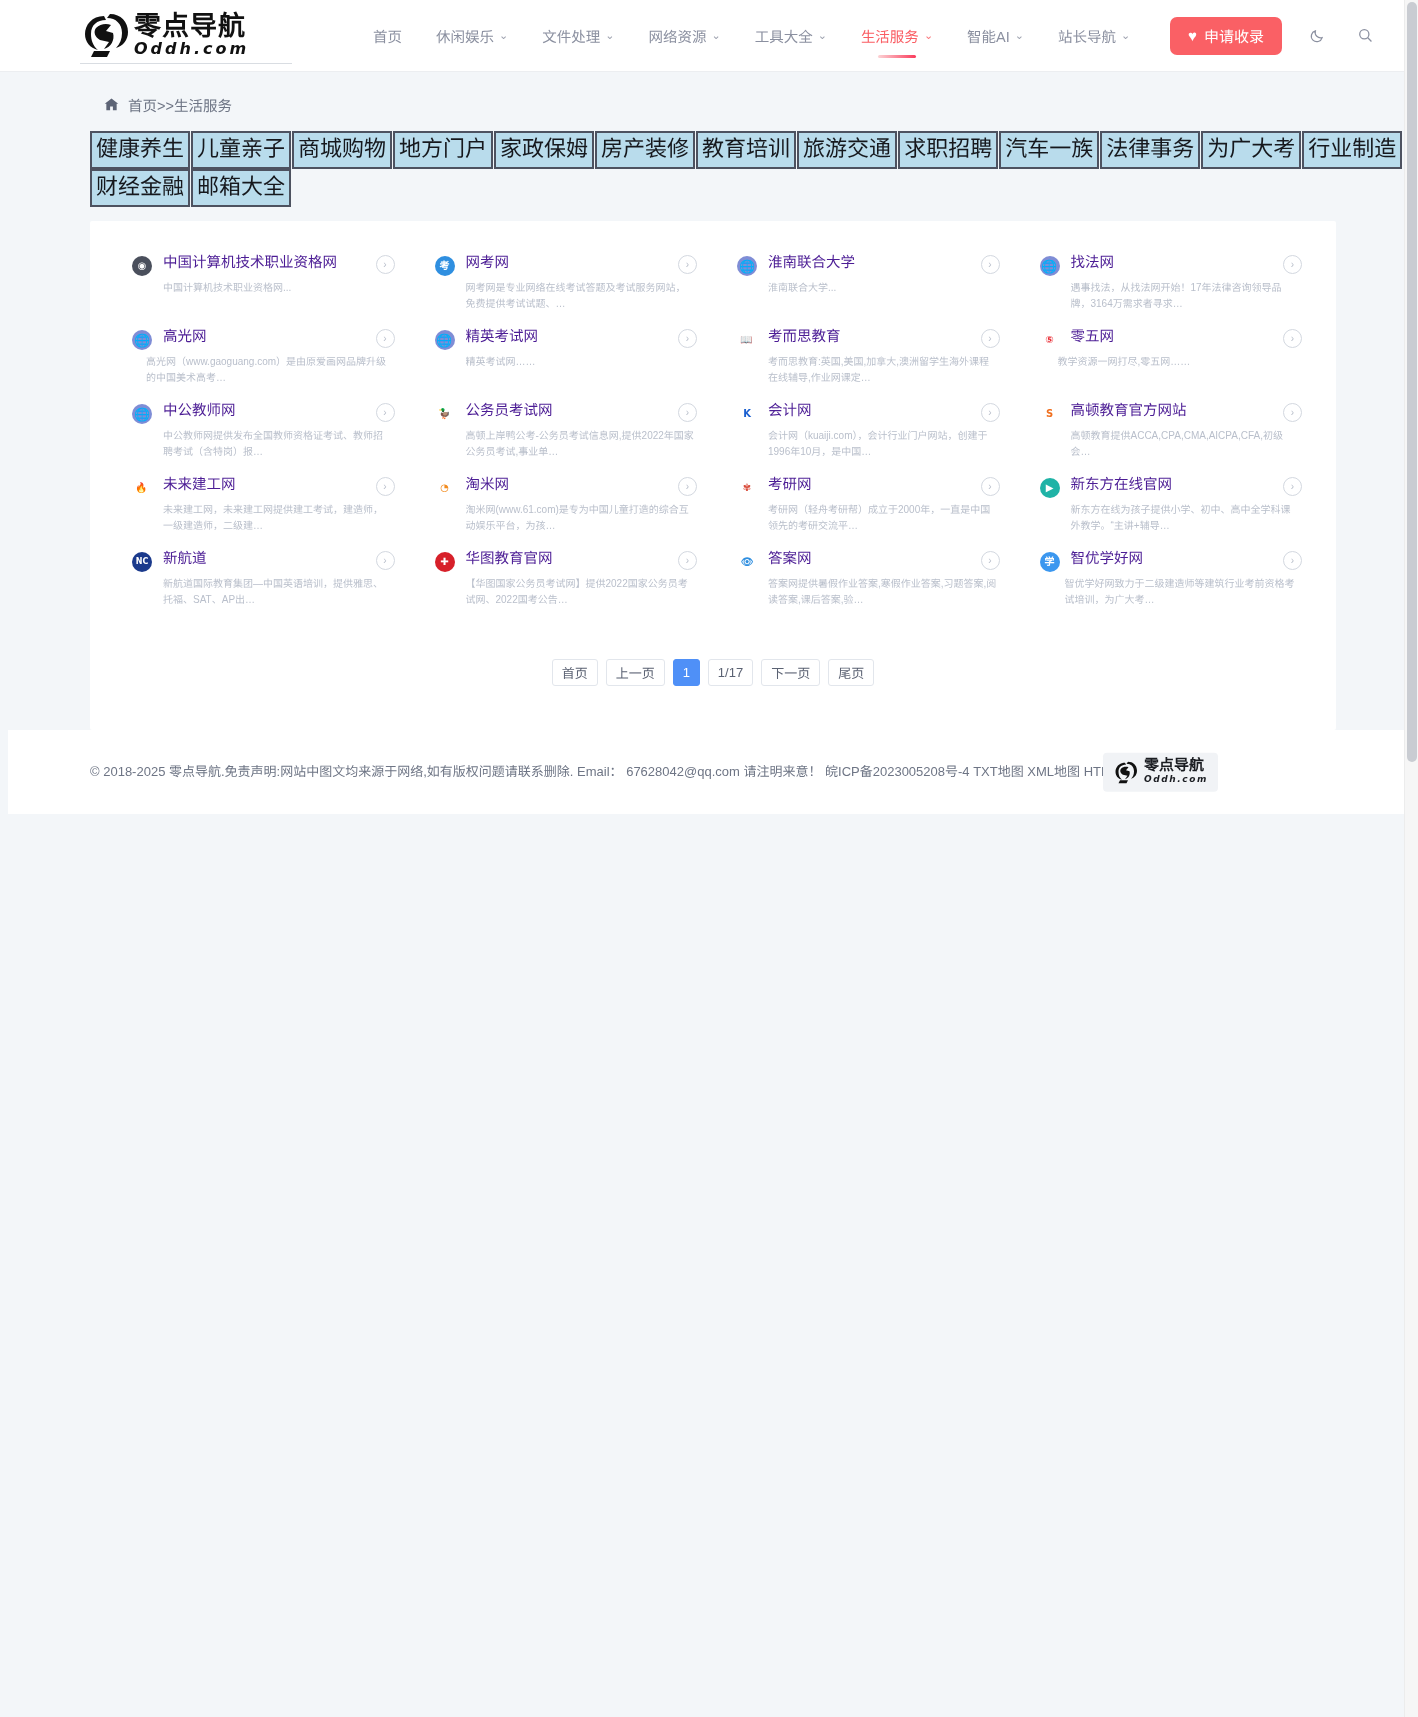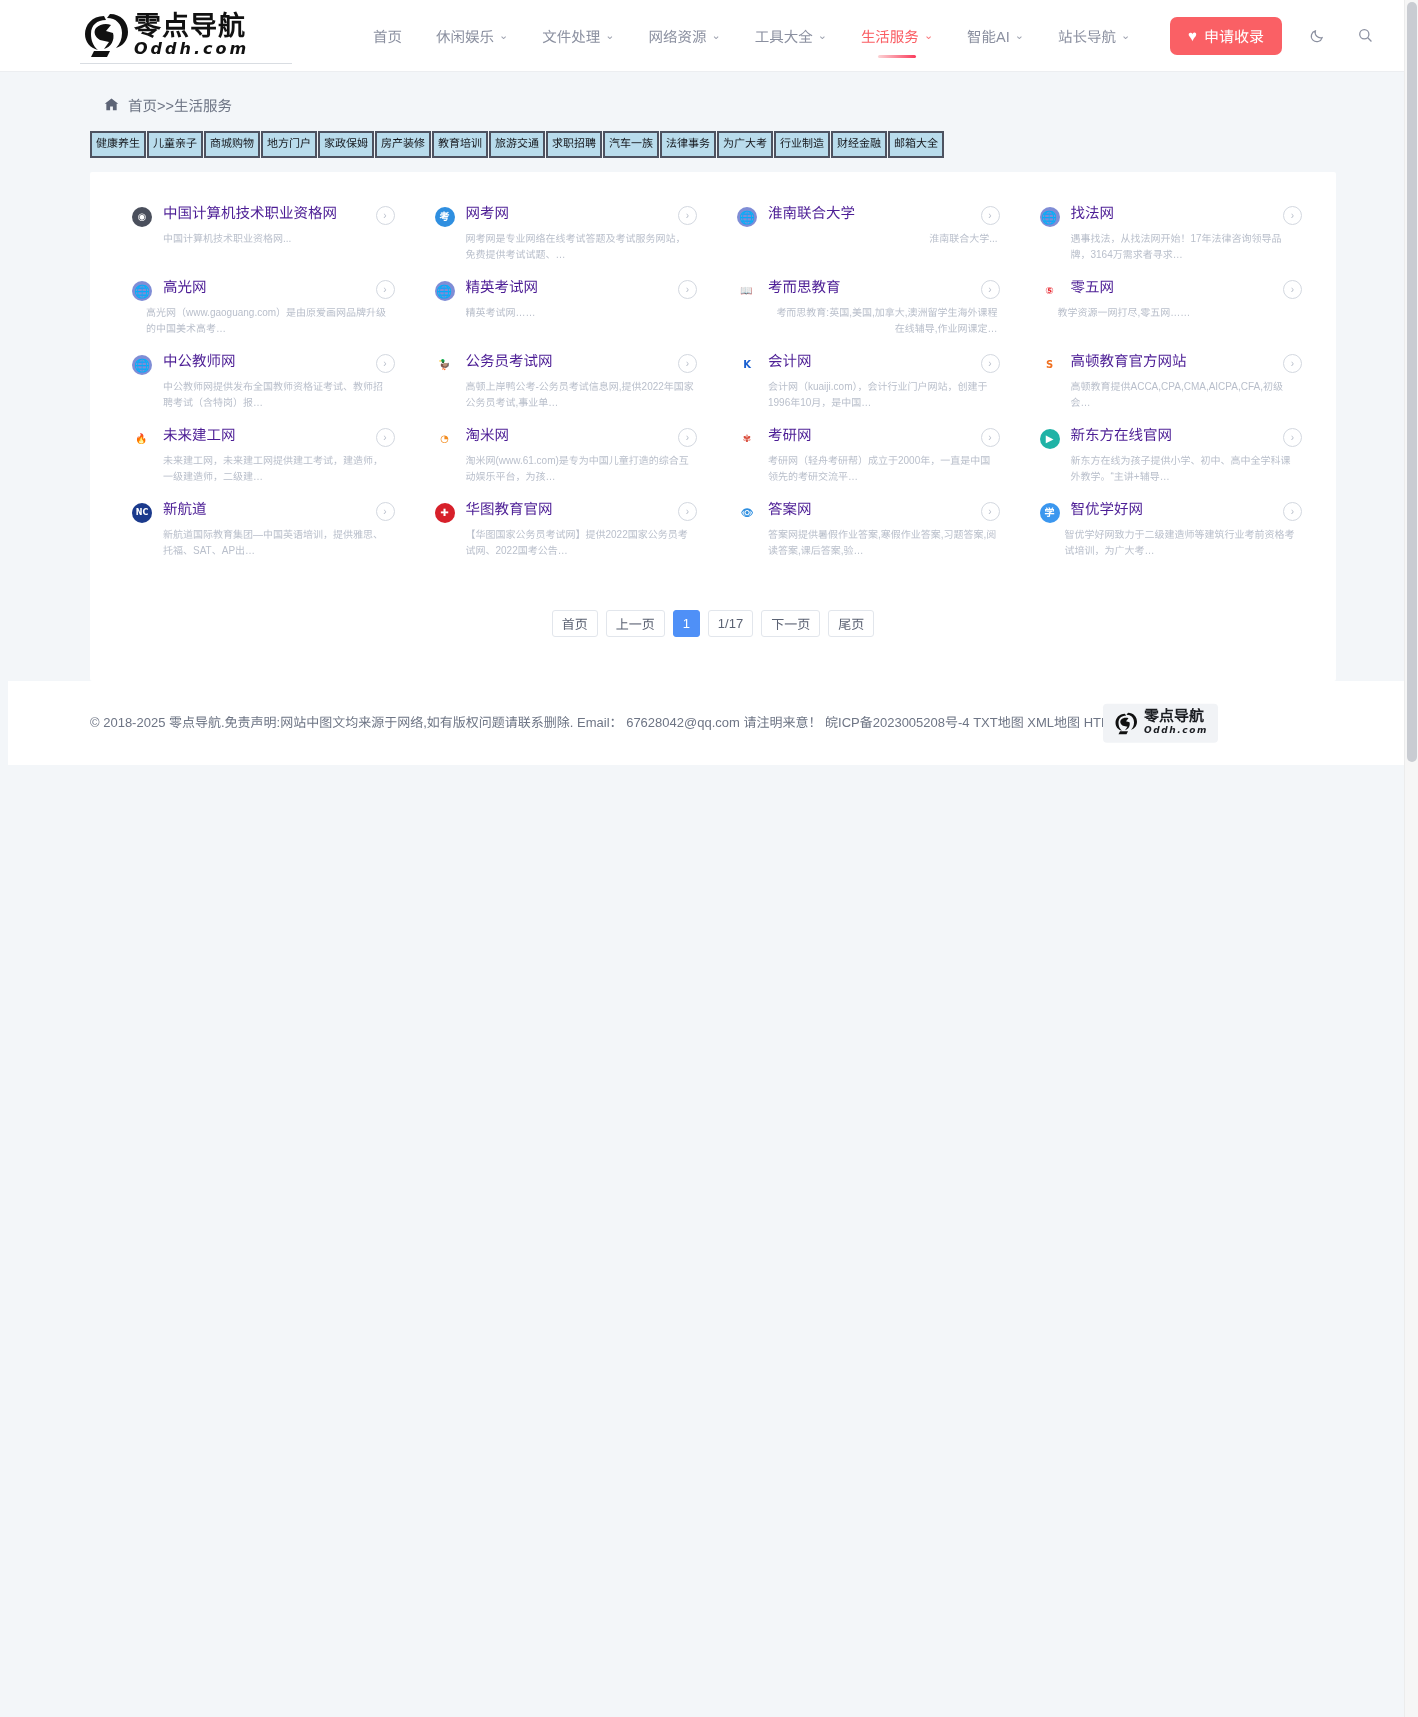--- a/index.html
+++ b/index.html
@@ -130,21 +130,21 @@
   .tag-row {
     display: flex;
     flex-wrap: wrap;
     gap: 0px;
     padding: 16px 0 0 82px;
   }
   .tag {
     border: 2px solid #4d5260;
     background: #b9dcec;
     color: #16181d;
-    font-size: 11px;
+    font-size: 22px;
     line-height: 1;
     padding: 5px 4px 7px 4px;
     margin-right: 1px;
     cursor: pointer;
     white-space: nowrap;
     font-family: "DejaVu Sans", sans-serif;
   }
 
   
   .panel {
@@ -424,21 +424,21 @@
             <div class="card-arrow">›</div>
           </div>
           <div class="card">
             <div style="display: flex; flex-direction: column; width: 100%;">
               <div style="display: flex; align-items: flex-start;">
                 <div class="card-ico" style="background: rgb(127, 141, 214); color: rgb(255, 255, 255); font-size: 13px;">🌐</div>
                 <div class="card-body">
                   <div class="card-title">淮南联合大学</div>
                 </div>
               </div>
-              <div class="card-desc" style="margin-left: 31px; text-align: right;">淮南联合大学...</div>
+              <div class="card-desc" style="margin-left: 31px;">淮南联合大学...</div>
             </div>
             <div class="card-arrow">›</div>
           </div>
           <div class="card">
             <div style="display: flex; flex-direction: column; width: 100%;">
               <div style="display: flex; align-items: flex-start;">
                 <div class="card-ico" style="background: rgb(127, 141, 214); color: rgb(255, 255, 255); font-size: 13px;">🌐</div>
                 <div class="card-body">
                   <div class="card-title">找法网</div>
                 </div>
@@ -472,21 +472,21 @@
             <div class="card-arrow">›</div>
           </div>
           <div class="card">
             <div style="display: flex; flex-direction: column; width: 100%;">
               <div style="display: flex; align-items: flex-start;">
                 <div class="card-ico" style="background: rgb(255, 255, 255); color: rgb(232, 163, 43);">📖</div>
                 <div class="card-body">
                   <div class="card-title">考而思教育</div>
                 </div>
               </div>
-              <div class="card-desc" style="margin-left: 31px; text-align: right;">考而思教育:英国,美国,加拿大,澳洲留学生海外课程在线辅导,作业网课定…</div>
+              <div class="card-desc" style="margin-left: 31px;">考而思教育:英国,美国,加拿大,澳洲留学生海外课程在线辅导,作业网课定…</div>
             </div>
             <div class="card-arrow">›</div>
           </div>
           <div class="card">
             <div style="display: flex; flex-direction: column; width: 100%;">
               <div style="display: flex; align-items: flex-start;">
                 <div class="card-ico" style="background: rgb(255, 255, 255); color: rgb(232, 38, 47);">⑤</div>
                 <div class="card-body">
                   <div class="card-title">零五网</div>
                 </div>

